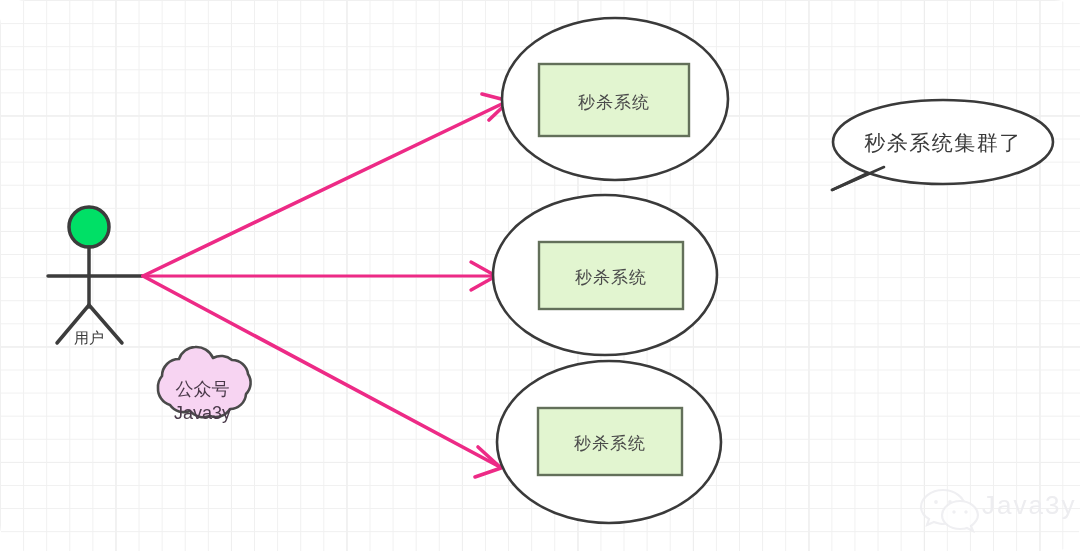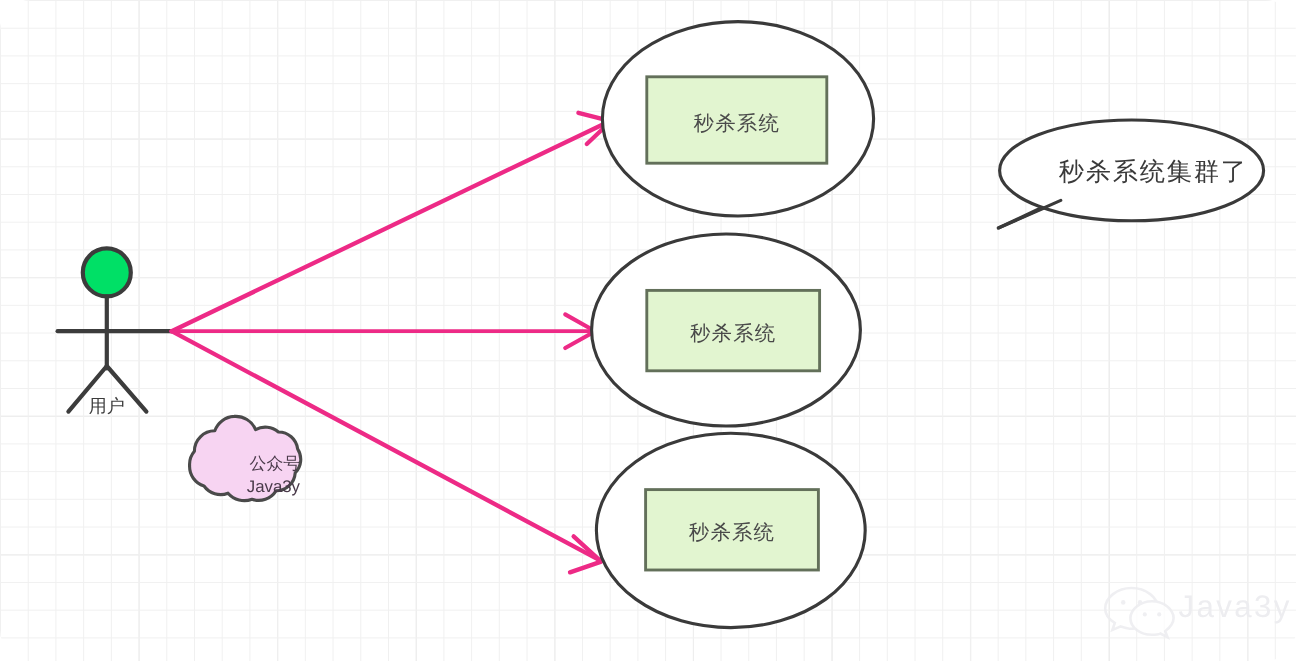--- a/index.html
+++ b/index.html
@@ -43,23 +43,23 @@
   .sys-label {
     font-size: 17px;
     color: #4a4a4a;
     letter-spacing: 1px;
   }
   .actor-label {
     font-size: 15px;
     color: #3c3c3c;
   }
   .cloud-label {
-    font-size: 14px;
+    font-size: 18px;
     color: #4a3a4a;
-    text-align: right;
+    text-align: center;
     line-height: 1.35;
   }
   .bubble-label {
     font-size: 21px;
     color: #3a3a3a;
     letter-spacing: 1.5px;
     font-weight: 500;
   }
   .wm-label {
     font-size: 26px;
@@ -166,17 +166,17 @@
 
   <div class="label sys-label" style="left:538px; top:432px; width:144px; text-align:center;">秒杀系统</div>
 
   <div class="label actor-label" style="left:49px; top:329px; width:80px; text-align:center;">用户</div>
 
   <div class="label cloud-label" style="left:155px; top:377px; width:95px;">
     <div>公众号</div>
     <div>Java3y</div>
   </div>
 
-  <div class="label bubble-label" style="left:833px; top:129px; width:220px; text-align:center;padding-left:18px;">秒杀系统集群了</div>
+  <div class="label bubble-label" style="left:833px; top:129px; width:220px; text-align:center;">秒杀系统集群了</div>
 
   <div class="label wm-label" style="left:982px; top:490px;">Java3y</div>
 
 </div>
 
 </body></html>

